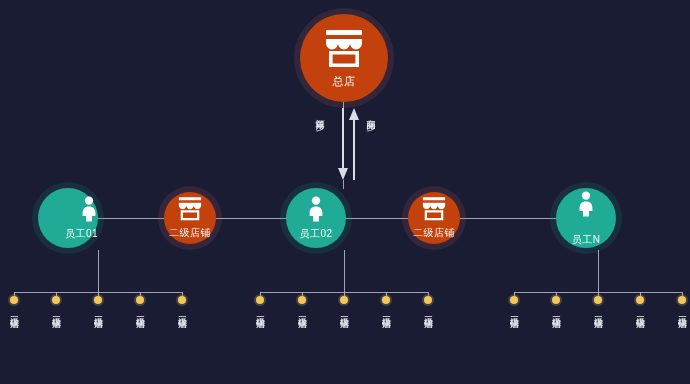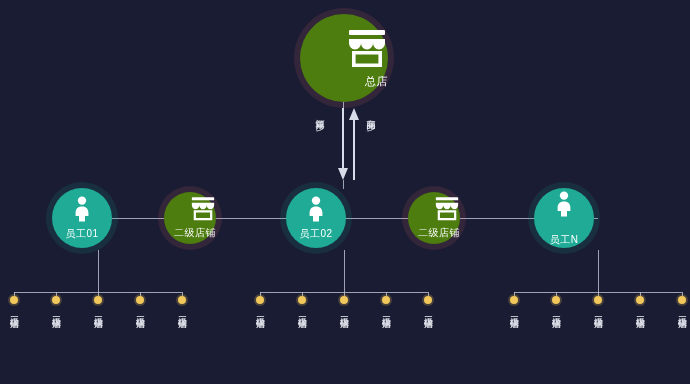--- a/index.html
+++ b/index.html
@@ -46,23 +46,22 @@
     line-height: 12px;
     letter-spacing: .5px;
     white-space: nowrap;
     margin-top: 2px;
   }
   .node.teal {
     background: #1fab96;
     box-shadow: 0 0 0 6px rgba(31,171,150,.13);
   }
   .node.red {
-    background: #4d7c0f;
+    background: #c2410c;
     box-shadow: 0 0 0 6px rgba(232,99,107,.13);
-    align-items: flex-end;
   }
 
   
   .node.hq {
     left: 300px; top: 14px;
     width: 88px; height: 88px;
   }
   .node.hq .label { font-size: 11px; margin-top: 3px; }
 
   
@@ -195,21 +194,21 @@
       <div class="arrow-head"></div>
     </div>
     <span class="sync-label right">商品同步</span>
   </div>
 
   <div class="vline" style="left:343px; top:180px; height:9px;"></div>
 
   <div class="hline" style="left:98px; top:218px; width:500px;"></div>
 
   <div id="nodes-layer">
-      <div class="node emp teal" style="left: 52px;">
+      <div class="node emp teal" style="left: 38px; align-items: flex-end;">
         <span class="icon-person"><svg width="18" height="26" viewBox="0 0 18 26" aria-hidden="true">
             <circle cx="9" cy="4.6" r="4.2" fill="#ffffff"></circle>
             <path d="M9 10.6 c4.4 0 6.4 2.6 6.4 6.2 v3.2 h-3.4 v5.6 h-6 v-5.6 h-3.4 v-3.2 c0 -3.6 2 -6.2 6.4 -6.2 z" fill="#ffffff"></path>
           </svg></span>
         <span class="label">员工01</span>
       </div>
       <div class="node shop2 red" style="left: 164px;">
         <span class="icon-shop"><svg width="26" height="24" viewBox="0 0 42 38" aria-hidden="true">
             <rect x="3" y="0" width="36" height="5" rx="1" fill="#ffffff"></rect>
             <path d="M3 9 h36 v4 c0 3.6 -2.6 6.4 -6 6.4 c-3.4 0 -6 -2.8 -6 -6.4 c0 3.6 -2.6 6.4 -6 6.4 c-3.4 0 -6 -2.8 -6 -6.4 c0 3.6 -2.6 6.4 -6 6.4 c-3.4 0 -6 -2.8 -6 -6.4 z" fill="#ffffff"></path>
@@ -225,21 +224,21 @@
         <span class="label">员工02</span>
       </div>
       <div class="node shop2 red" style="left: 408px;">
         <span class="icon-shop"><svg width="26" height="24" viewBox="0 0 42 38" aria-hidden="true">
             <rect x="3" y="0" width="36" height="5" rx="1" fill="#ffffff"></rect>
             <path d="M3 9 h36 v4 c0 3.6 -2.6 6.4 -6 6.4 c-3.4 0 -6 -2.8 -6 -6.4 c0 3.6 -2.6 6.4 -6 6.4 c-3.4 0 -6 -2.8 -6 -6.4 c0 3.6 -2.6 6.4 -6 6.4 c-3.4 0 -6 -2.8 -6 -6.4 z" fill="#ffffff"></path>
             <path d="M6 21 h30 v16 h-30 z M9.6 24.6 h22.8 v8.8 h-22.8 z" fill="#ffffff" fill-rule="evenodd"></path>
           </svg></span>
         <span class="label">二级店铺</span>
       </div>
-      <div class="node emp teal" style="left: 534px; gap: 11px;">
+      <div class="node emp teal" style="left: 556px; gap: 11px;">
         <span class="icon-person"><svg width="18" height="26" viewBox="0 0 18 26" aria-hidden="true">
             <circle cx="9" cy="4.6" r="4.2" fill="#ffffff"></circle>
             <path d="M9 10.6 c4.4 0 6.4 2.6 6.4 6.2 v3.2 h-3.4 v5.6 h-6 v-5.6 h-3.4 v-3.2 c0 -3.6 2 -6.2 6.4 -6.2 z" fill="#ffffff"></path>
           </svg></span>
         <span class="label">员工N</span>
       </div>
     </div>
 
   <div id="branches-layer">
       <div class="vline" style="left: 98px; top: 250px; height: 42px;"></div>

